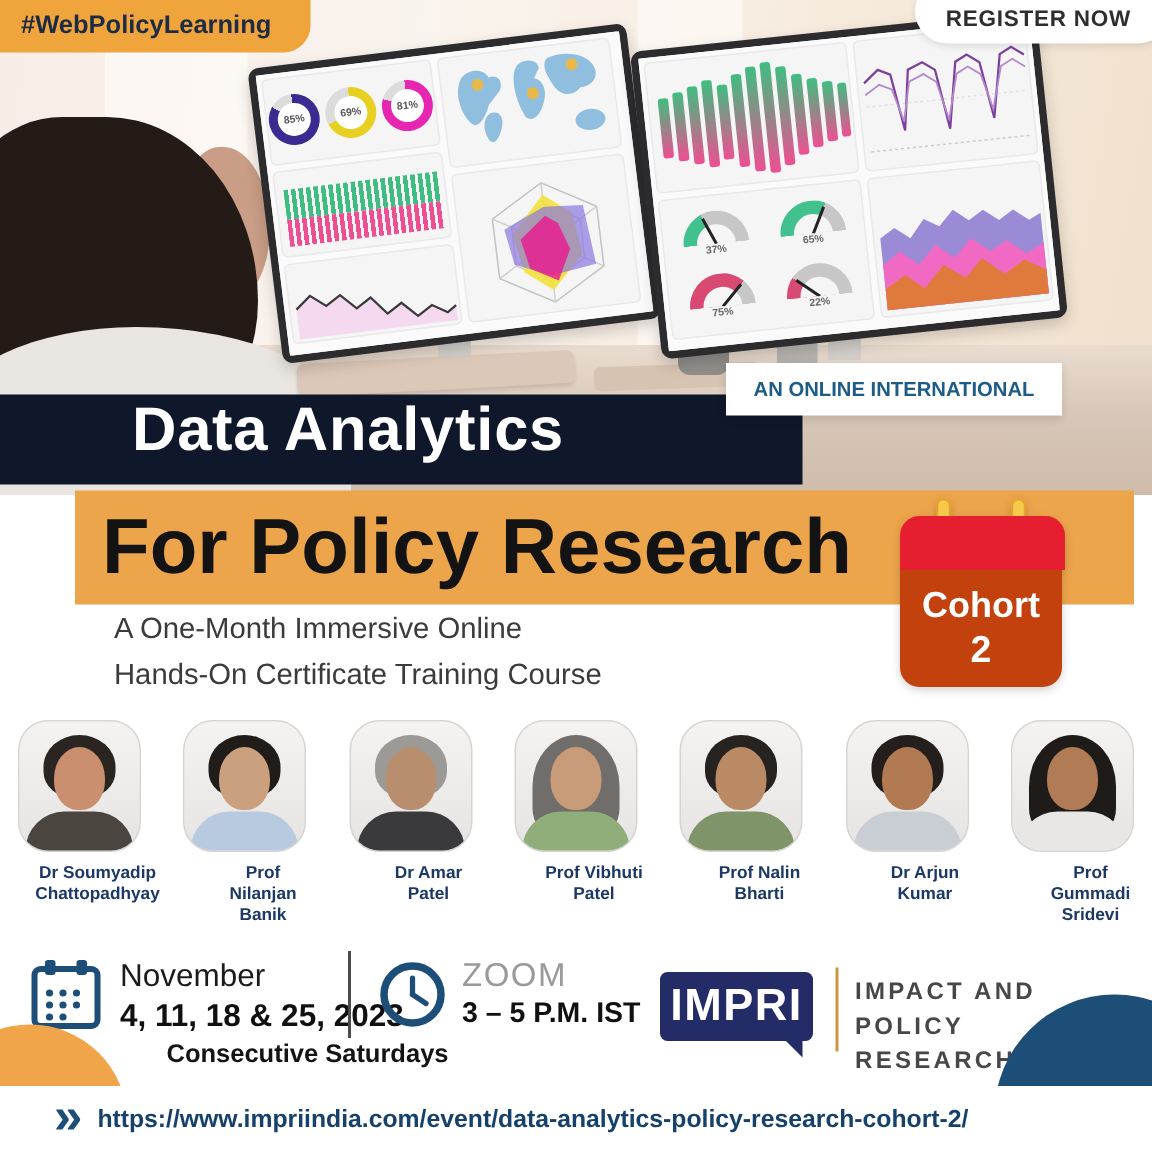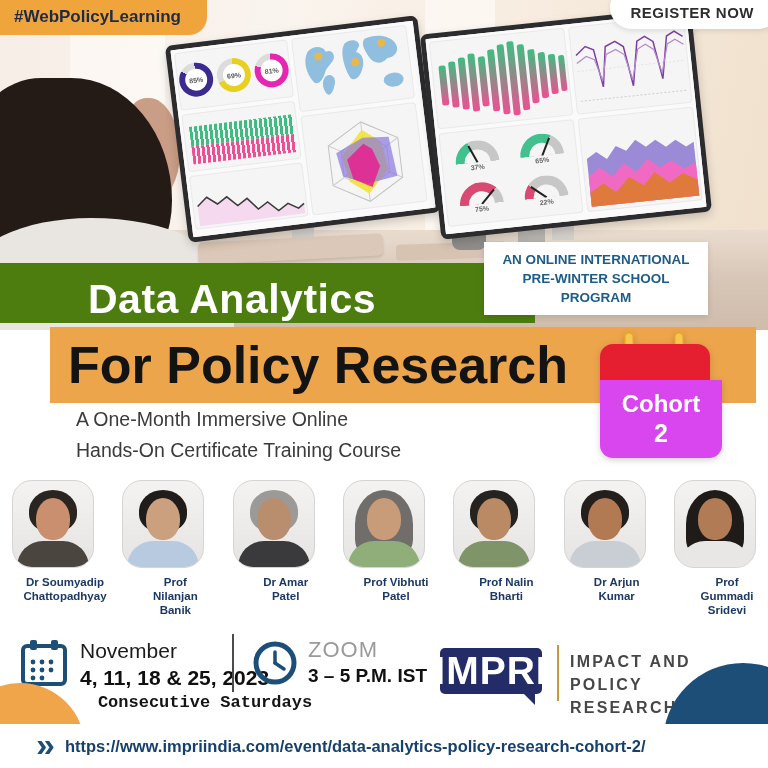--- a/index.html
+++ b/index.html
@@ -66,31 +66,31 @@
   .gauge-val{font-size:7px;font-weight:bold;color:#666;margin-top:1px;}
 
   
   .hashtag{position:absolute;left:0;top:0;z-index:5;background:#f0a43c;color:#1d2b45;
     font-size:17px;font-weight:800;padding:7px 26px 8px 14px;border-radius:0 0 18px 0;}
   .register{position:absolute;right:-12px;top:-14px;z-index:5;background:#ffffff;color:#2e2e2e;
     font-size:15px;font-weight:800;letter-spacing:.5px;padding:18px 26px 8px 20px;border-radius:22px;box-shadow:0 2px 5px rgba(0,0,0,.10);}
   .program-badge{position:absolute;left:484px;top:242px;width:224px;z-index:4;background:#ffffff;
     padding:8px 6px;text-align:center;box-shadow:0 2px 6px rgba(0,0,0,.12);}
   .program-badge div{color:#1d5c87;font-weight:800;font-size:13.5px;line-height:19px;}
-  .banner-blue{position:absolute;left:0;top:263px;width:535px;height:60px;z-index:3;background:#4d7c0f;display:flex;align-items:flex-end;}
+  .banner-blue{position:absolute;left:0;top:263px;width:535px;height:60px;z-index:3;background:#0f172a;display:flex;align-items:flex-start;}
   .banner-blue span{color:#ffffff;font-size:41px;font-weight:800;margin-left:88px;letter-spacing:.5px;}
   .banner-orange{position:absolute;left:50px;top:327px;width:706px;height:76px;z-index:2;background:#eda54c;display:flex;align-items:center;}
   .banner-orange span{color:#131313;font-size:52px;font-weight:800;margin-left:18px;}
 
   
   .cohort{position:absolute;left:600px;top:344px;width:110px;height:114px;z-index:4;filter:drop-shadow(0 2px 3px rgba(0,0,0,.18));}
   .cohort .top{position:absolute;left:0;top:0;width:110px;height:36px;background:#e51f2f;border-radius:13px 13px 0 0;}
   .cohort .peg{position:absolute;top:-12px;width:10px;height:28px;background:#f6c94c;border-radius:5px;box-shadow:0 0 0 1.5px #e8a02c inset;}
   .cohort .peg.a{left:24px;} .cohort .peg.b{left:74px;}
-  .cohort .body{position:absolute;left:0;top:36px;width:122px;height:78px;background:#d946ef;border-radius:0 0 13px 13px;
+  .cohort .body{position:absolute;left:0;top:36px;width:108px;height:78px;background:#c2410c;border-radius:0 0 13px 13px;
     display:flex;flex-direction:column;align-items:center;justify-content:center;color:#fff;font-weight:800;}
   .cohort .body .l1{font-size:24px;line-height:28px;} .cohort .body .l2{font-size:25px;line-height:30px;}
 
   .subtitle{position:absolute;left:76px;top:404px;color:#3b3b3b;font-size:19.5px;line-height:31px;z-index:2;}
 
   
   .speakers{position:absolute;left:6px;top:480px;width:756px;display:flex;justify-content:space-between;}
   .speaker{width:94px;display:flex;flex-direction:column;align-items:center;}
   .avatar{position:relative;width:82px;height:88px;border-radius:20px;border:1px solid #d6d4d2;
     background:linear-gradient(180deg,#f4f3f2,#e6e4e2);overflow:hidden;}
@@ -104,24 +104,24 @@
   
   .cal-icon{position:absolute;left:20px;top:638px;}
   .sched{position:absolute;left:80px;top:638px;}
   .sched .month{font-size:21px;color:#1b1b1b;line-height:26px;}
   .sched .dates{font-size:21px;color:#101010;font-weight:700;line-height:28px;}
   .vdiv{position:absolute;left:232px;top:634px;width:2px;height:58px;background:#4c4c4c;}
   .clock-icon{position:absolute;left:252px;top:640px;}
   .zoomblk{position:absolute;left:308px;top:636px;}
   .zoomblk .plat{font-size:22px;color:#9a9a9a;letter-spacing:1px;line-height:27px;}
   .zoomblk .time{font-size:19px;color:#101010;font-weight:700;line-height:26px;}
-  .note{position:absolute;left:60px;top:693px;width:290px;text-align:center;font-size:17px;font-weight:700;color:#141414;font-family:Liberation Mono, monospace;}
+  .note{position:absolute;left:60px;top:693px;width:290px;text-align:center;font-size:17px;font-weight:700;color:#141414;}
 
   .impri-box{position:absolute;left:440px;top:648px;width:102px;height:46px;background:#232c66;border-radius:5px;
-    display:flex;align-items:center;justify-content:center;color:#fff;font-weight:800;font-size:39px;letter-spacing:1px;}
+    display:flex;align-items:center;justify-content:center;color:#fff;font-weight:800;font-size:30px;letter-spacing:1px;}
   .impri-tail{position:absolute;left:524px;top:694px;width:0;height:0;border-top:11px solid #232c66;border-left:11px solid rgba(0,0,0,0);}
   .gold-line{position:absolute;left:557px;top:645px;width:2px;height:56px;background:#c9973f;}
   .impri-name{position:absolute;left:570px;top:650px;color:#474747;font-size:16px;font-weight:600;letter-spacing:2.2px;line-height:23px;}
   .impri-name span{display:block;}
 
   
   .url-bar{position:absolute;left:0;bottom:0;width:768px;height:44px;background:#ffffff;z-index:2;display:flex;align-items:center;}
   .chev{color:#1d4e78;font-size:34px;font-weight:800;margin:0 10px 4px 36px;line-height:1;}
   .url{color:#16416b;font-size:16.5px;font-weight:700;}
 
@@ -273,21 +273,20 @@
   </div>
 
   <div class="hashtag">#WebPolicyLearning</div>
   <div class="register">REGISTER NOW</div>
 
   <div class="banner-blue">
     <span>Data Analytics</span>
   </div>
   <div class="program-badge">
     <div>AN ONLINE INTERNATIONAL</div>
-    <div>PRE-WINTER SCHOOL PROGRAM</div>
   </div>
   <div class="banner-orange">
     <span>For Policy Research</span>
   </div>
 
   <div class="cohort">
     <span class="peg a"></span>
     <span class="peg b"></span>
     <div class="top"></div>
     <div class="body">

